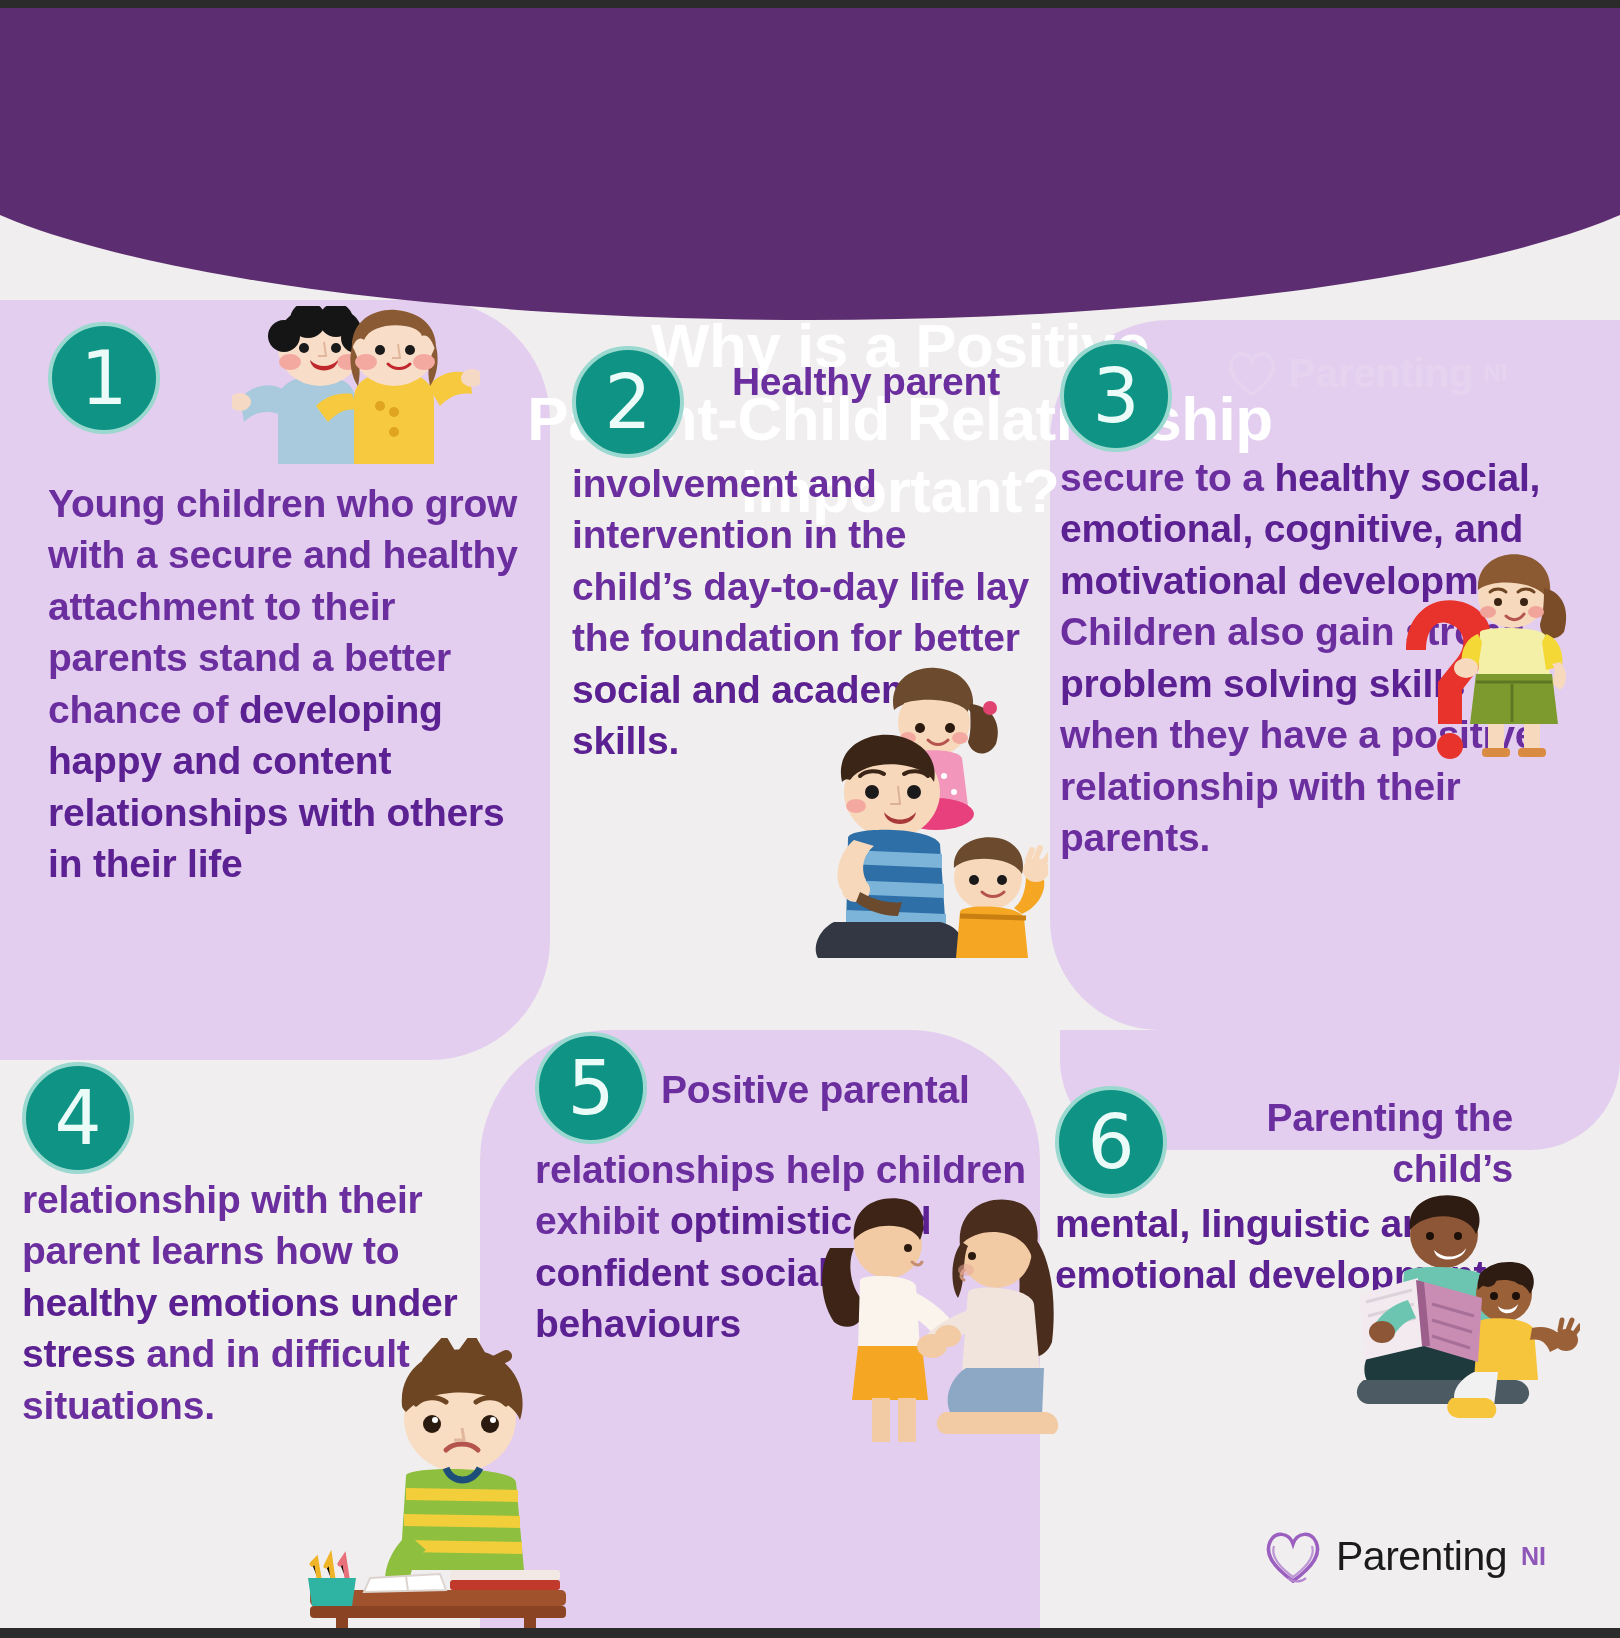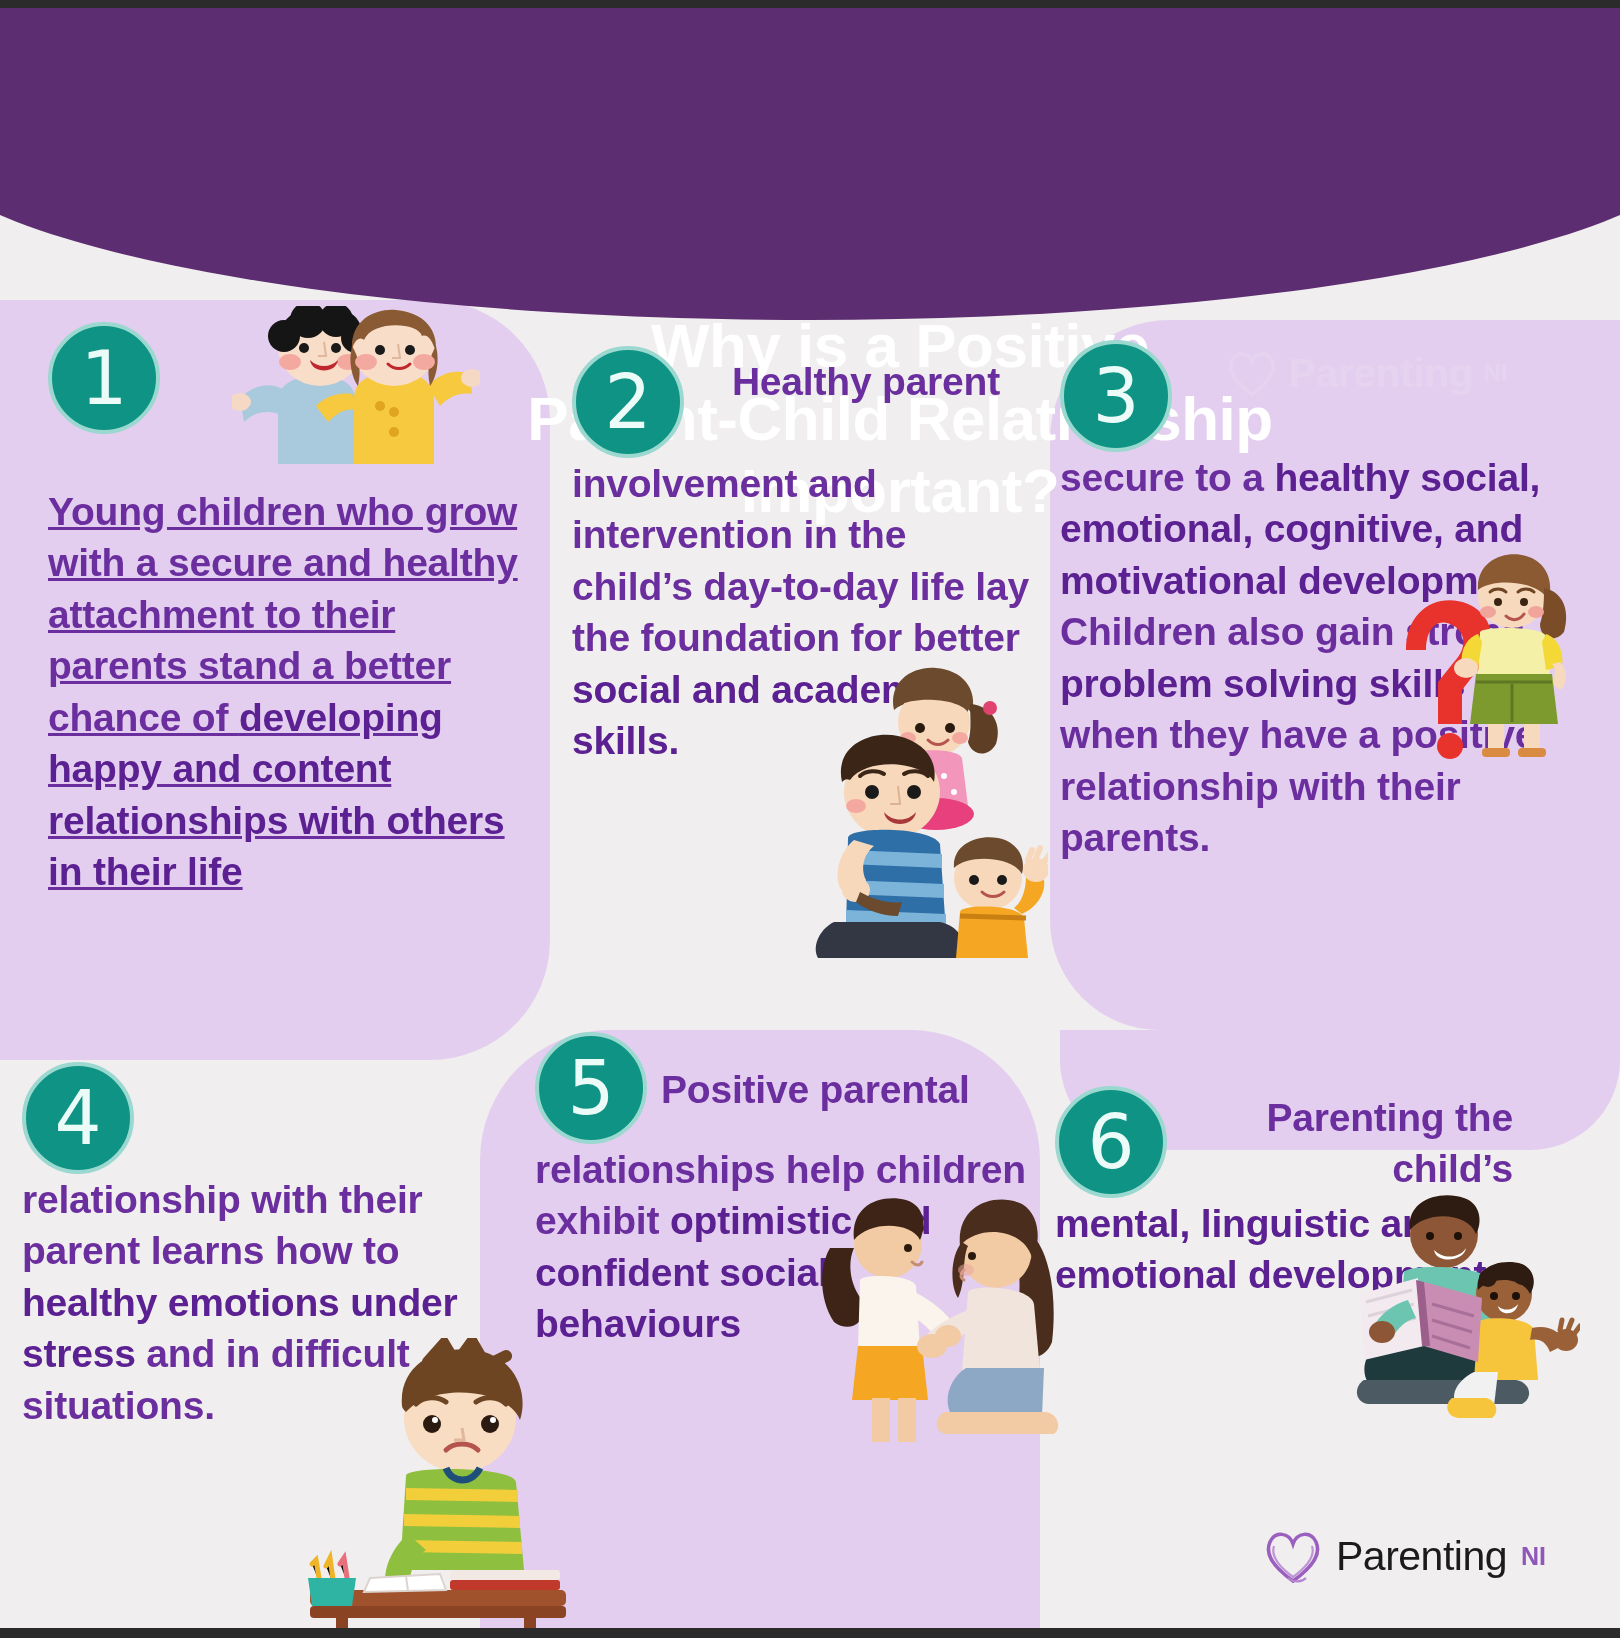--- a/index.html
+++ b/index.html
@@ -79,21 +79,21 @@
     font-size:39px;
     line-height:1.32;
     font-weight:600;
     letter-spacing:-0.2px;
   }
   .body-txt b{color:#5b2091;font-weight:800;}
 
   
   .c1{left:48px;top:322px;width:470px;}
   .c1 .hdrow{display:flex;align-items:flex-start;height:140px;}
-  .c1 .txt{margin-top:24px;text-decoration:underline;}
+  .c1 .txt{margin-top:16px;}
 
   
   .c2{left:572px;top:346px;width:460px;}
   .c2 .lead{display:flex;align-items:flex-start;gap:16px;}
   .c2 .lead .lead-txt{padding-top:10px;text-align:right;width:300px;}
 
   
   .c3{left:1060px;top:340px;width:500px;}
   .c3 .lead{display:flex;align-items:flex-start;gap:14px;}
   .c3 .lead .lead-txt{padding-top:12px;text-align:right;width:348px;}

